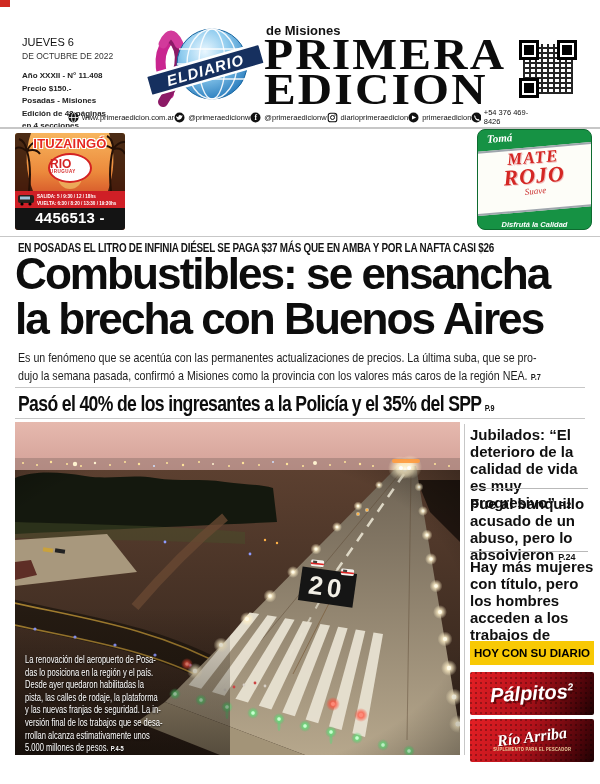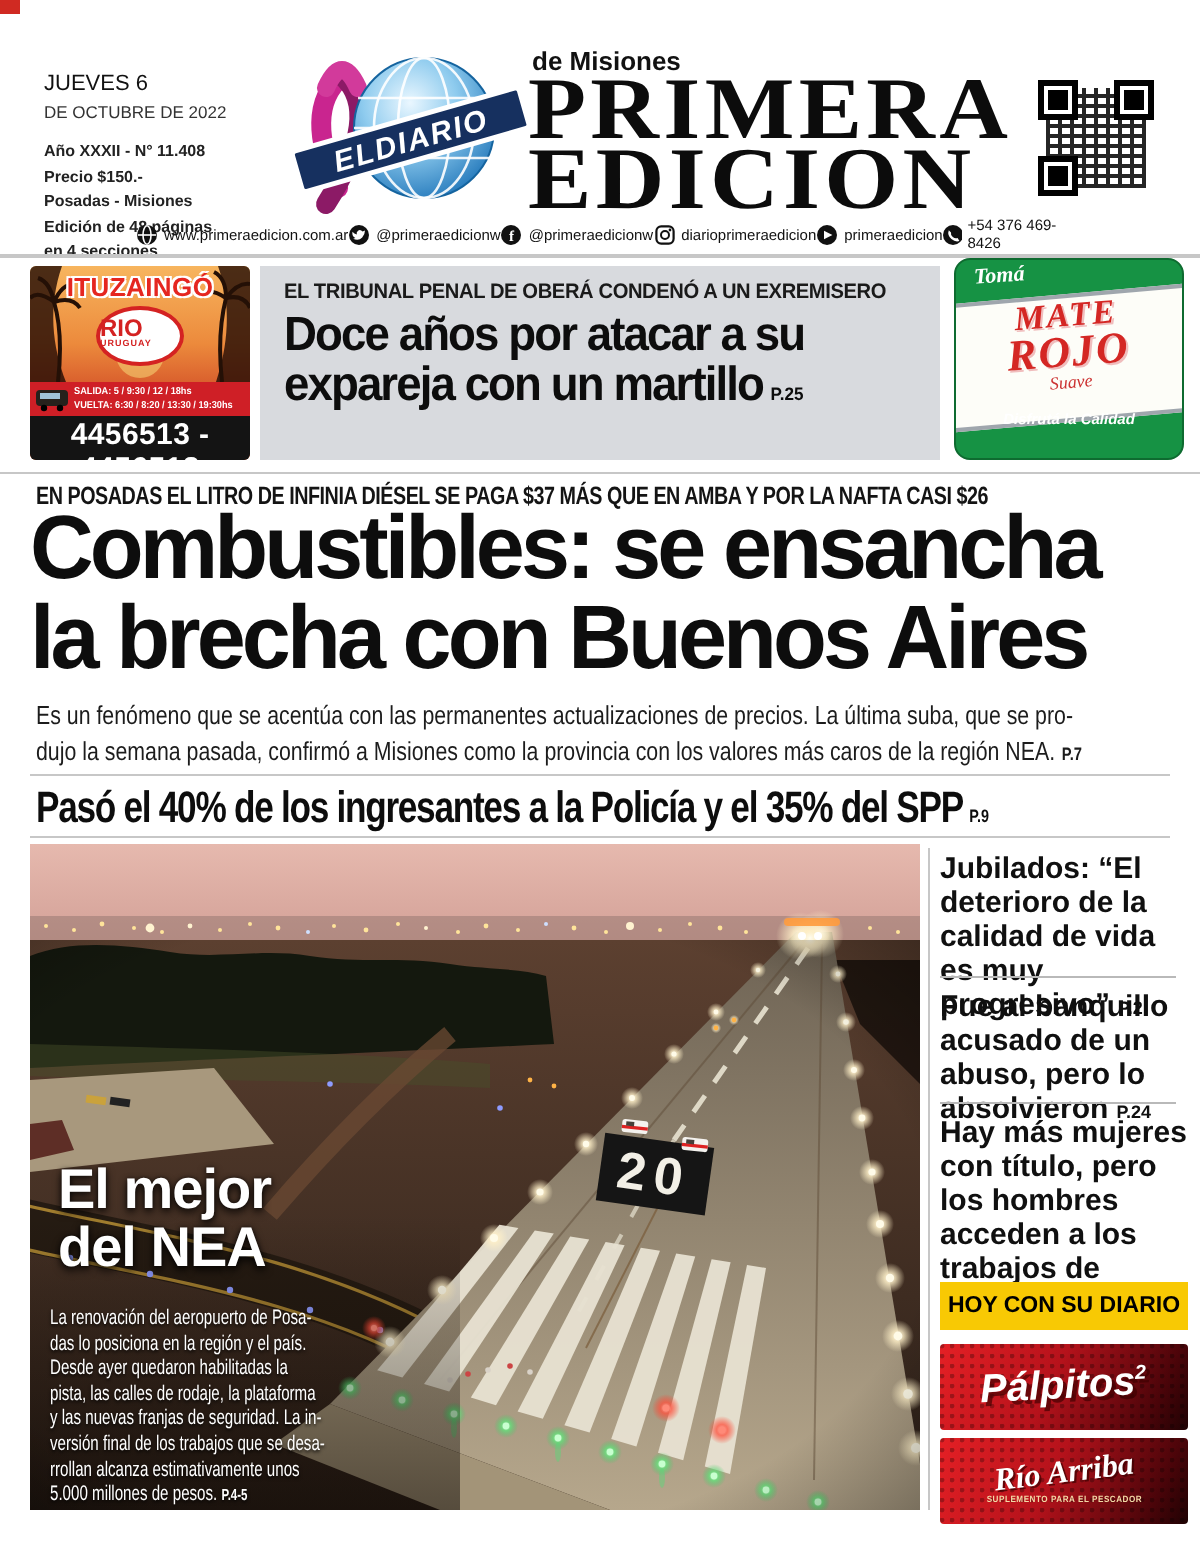--- a/index.html
+++ b/index.html
@@ -66,21 +66,21 @@
   .mate-ribbon{position:absolute;left:-6px;right:-6px;top:17px;height:60px;background:#fdfdf8;
     transform:rotate(-5deg);border-top:2px solid #9fa6ad;border-bottom:2px solid #9fa6ad;
     text-align:center;}
   .mate-brand{font-family:"Liberation Serif",serif;font-style:italic;font-weight:bold;
     color:#d42724;line-height:.88;transform:rotate(0.5deg);margin-top:2px;
     text-shadow:1px 1px 0 #f0bdbd;}
   .mate-b1{font-size:17px;letter-spacing:1px;}
   .mate-b2{font-size:22px;letter-spacing:1px;}
   .mate-suave{font-family:"Liberation Serif",serif;font-style:italic;color:#c33;
     font-size:9px;margin-top:1px;}
-  .mate-slogan{position:absolute;bottom:15px;width:100%;text-align:center;color:#fff;
+  .mate-slogan{position:absolute;bottom:0;width:100%;text-align:center;color:#fff;
     font-style:italic;font-weight:bold;font-size:7.5px;}
 
   
   .m-kicker{left:18px;top:241px;font-size:12.5px;font-weight:bold;letter-spacing:-.3px;
     color:#141414;transform:scaleX(.79);}
   .m-headline{left:15px;top:251px;font-weight:bold;font-size:45px;letter-spacing:-2px;
     line-height:45px;color:#0d0d0d;transform:scaleX(.98);}
   .m-deck{left:18px;top:349px;font-size:13px;line-height:18px;color:#1c1c1c;
     transform:scaleX(.82);}
   .sec-headline{left:18px;top:391px;font-size:22px;font-weight:bold;letter-spacing:-.8px;
@@ -255,26 +255,20 @@
         <div>SALIDA: 5 / 9:30 / 12 / 18hs</div>
         <div>VUELTA: 6:30 / 8:20 / 13:30 / 19:30hs</div>
       </div>
     </div>
     <div class="ituz-black">
       <div class="ituz-phone">4456513 - 4456518</div>
       <div class="ituz-web">www.riouruguaybus.com.ar</div>
     </div>
   </div>
 
-  <div class="abs graybox">
-    <div class="gb-kicker">EL TRIBUNAL PENAL DE OBERÁ CONDENÓ A UN EXREMISERO</div>
-    <div class="gb-headline">
-      <span>Doce años por atacar a su expareja con un martillo</span><span class="pref">P.25</span>
-    </div>
-  </div>
 
   <div class="abs mate">
     <div class="mate-toma">Tomá</div>
     <div class="mate-ribbon">
       <div class="mate-brand">
         <div class="mate-b1">MATE</div>
         <div class="mate-b2">ROJO</div>
       </div>
       <div class="mate-suave">Suave</div>
     </div>
@@ -544,24 +538,20 @@
         <circle cx="346" cy="293" r="7" fill="url(#rg)"></circle>
           <circle cx="346" cy="293" r="1.8" fill="#ff8a78"></circle>
         <circle cx="172" cy="242" r="6" fill="url(#rg)"></circle>
           <circle cx="172" cy="242" r="1.5" fill="#ff8a78"></circle>
       </g>
 
       <rect x="0" y="185" width="215" height="148" fill="url(#shade)"></rect>
       <rect x="0" y="48" width="445" height="285" fill="url(#vg)"></rect>
     </svg>
 
-    <div class="photo-title">
-      <div>El mejor</div>
-      <div>del NEA</div>
-    </div>
     <div class="photo-cap">
       <span class="ln">La renovación del aeropuerto de Posa-</span>
       <span class="ln">das lo posiciona en la región y el país.</span>
       <span class="ln">Desde ayer quedaron habilitadas la</span>
       <span class="ln">pista, las calles de rodaje, la plataforma</span>
       <span class="ln">y las nuevas franjas de seguridad. La in-</span>
       <span class="ln">versión final de los trabajos que se desa-</span>
       <span class="ln">rrollan alcanza estimativamente unos</span>
       <span class="ln"><span>5.000 millones de pesos.</span>&nbsp;<b style="font-size:8px">P.4-5</b></span>
     </div>

